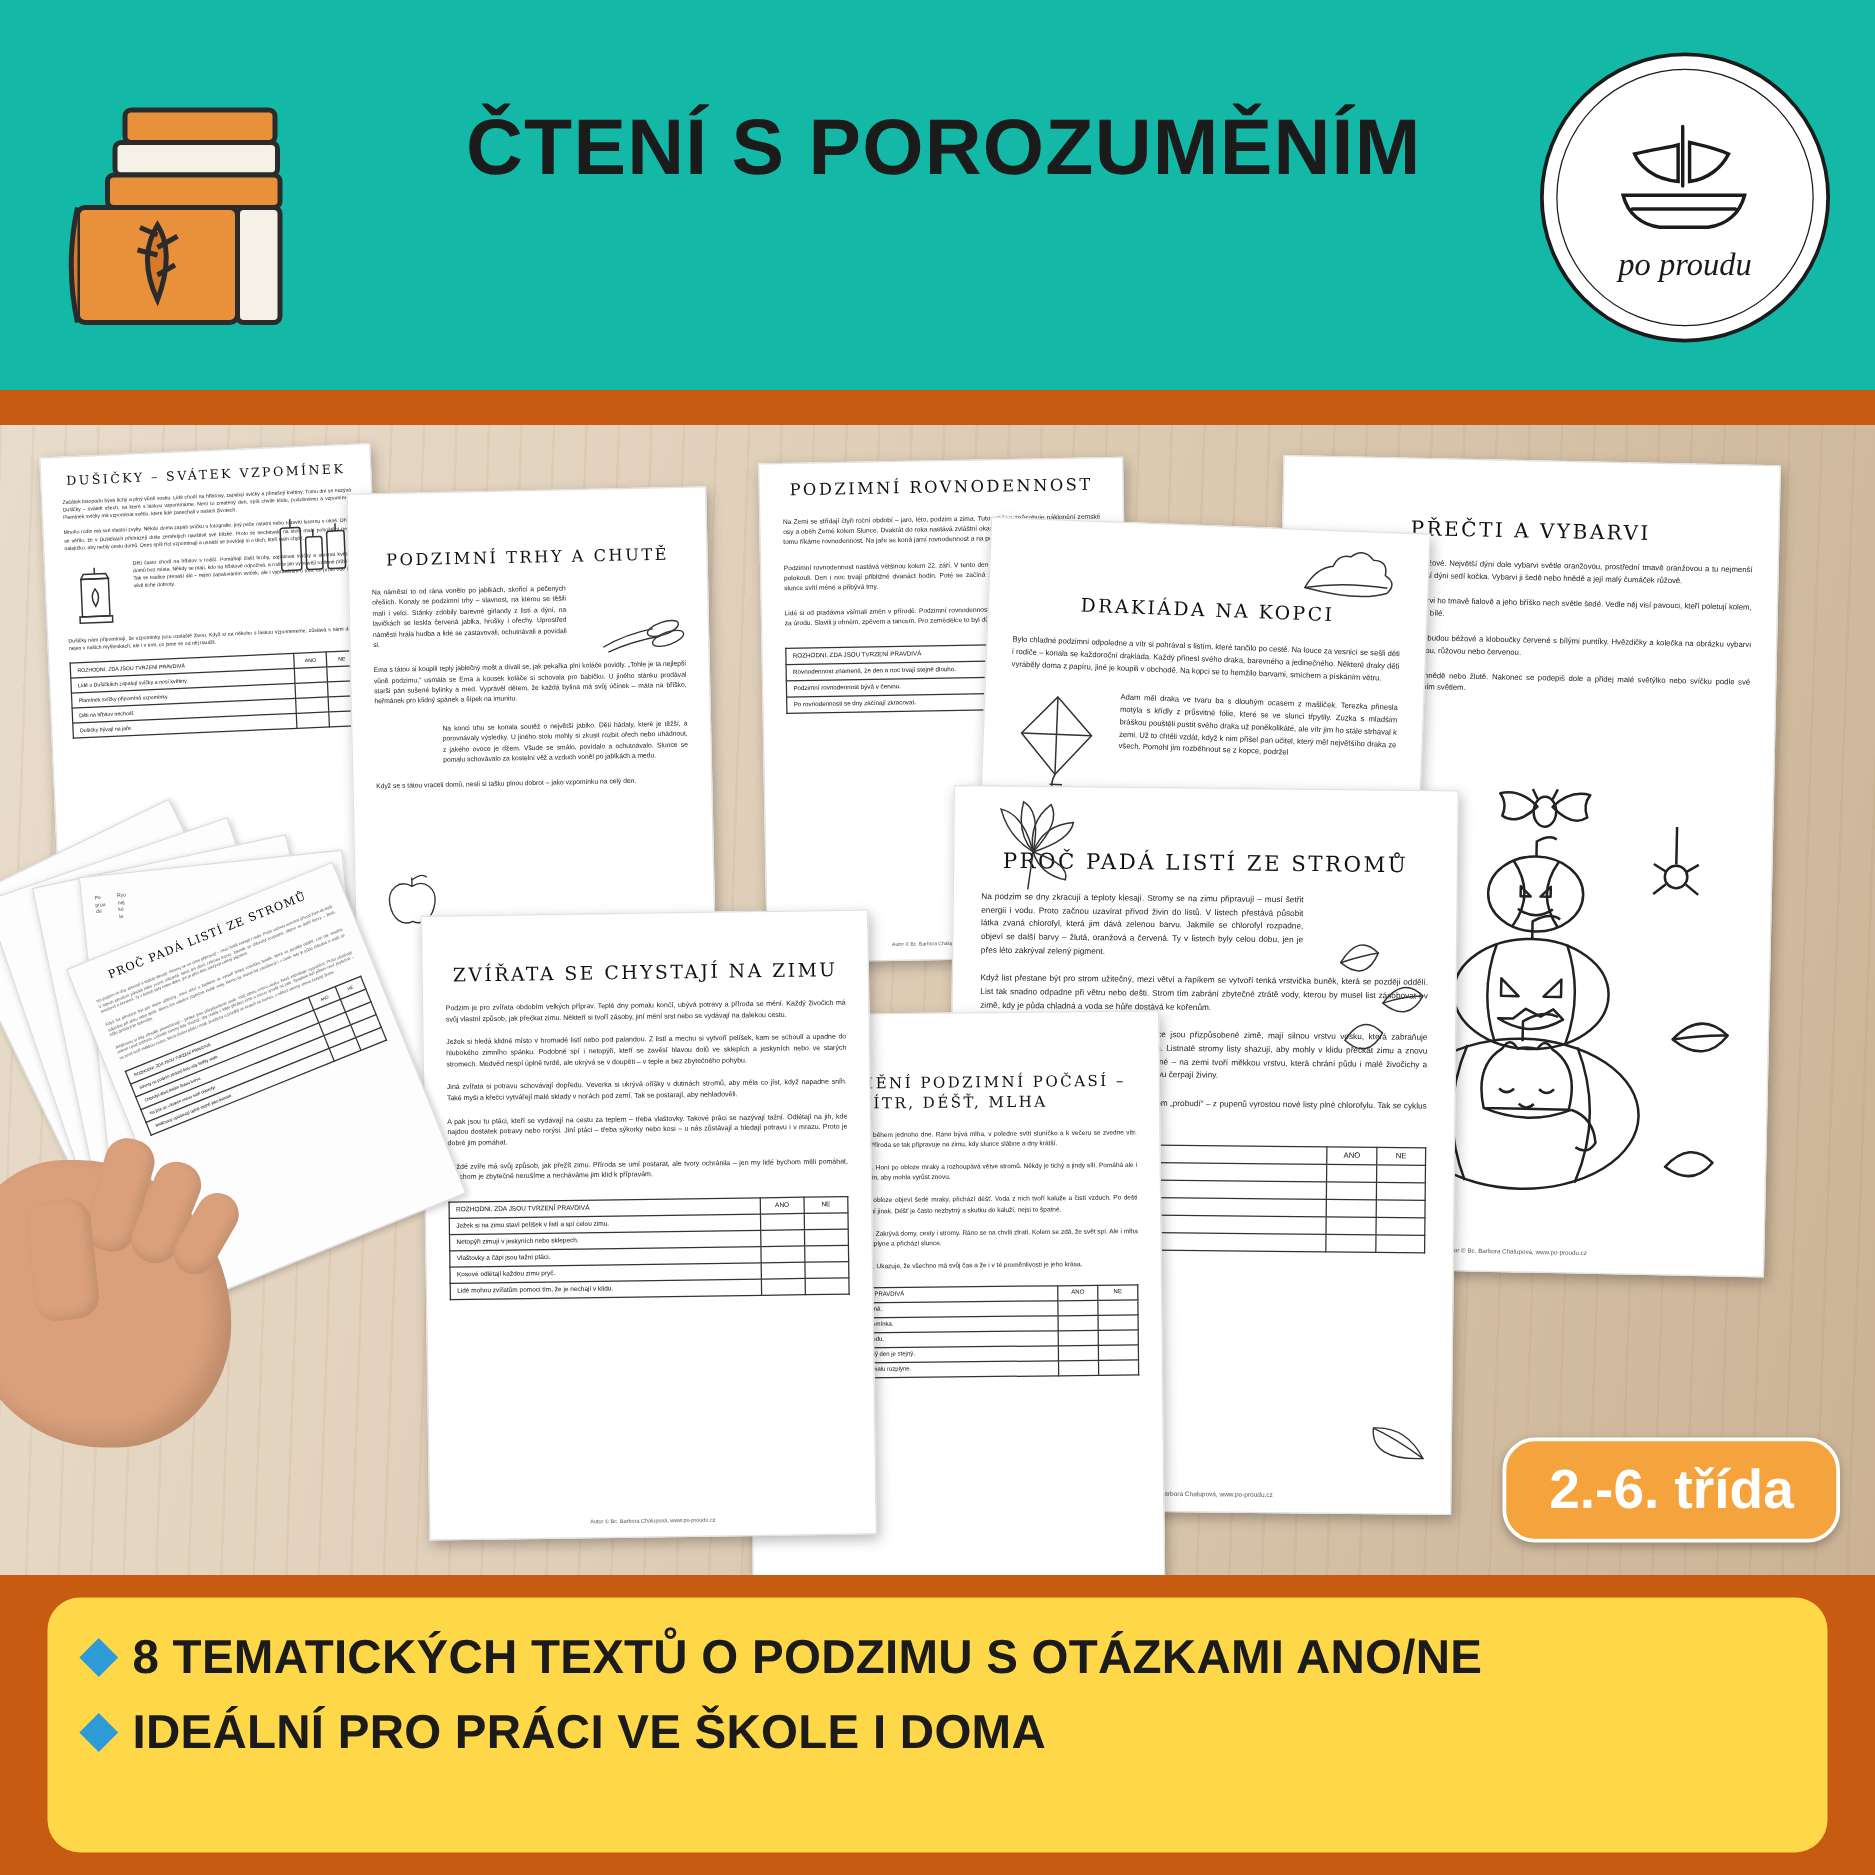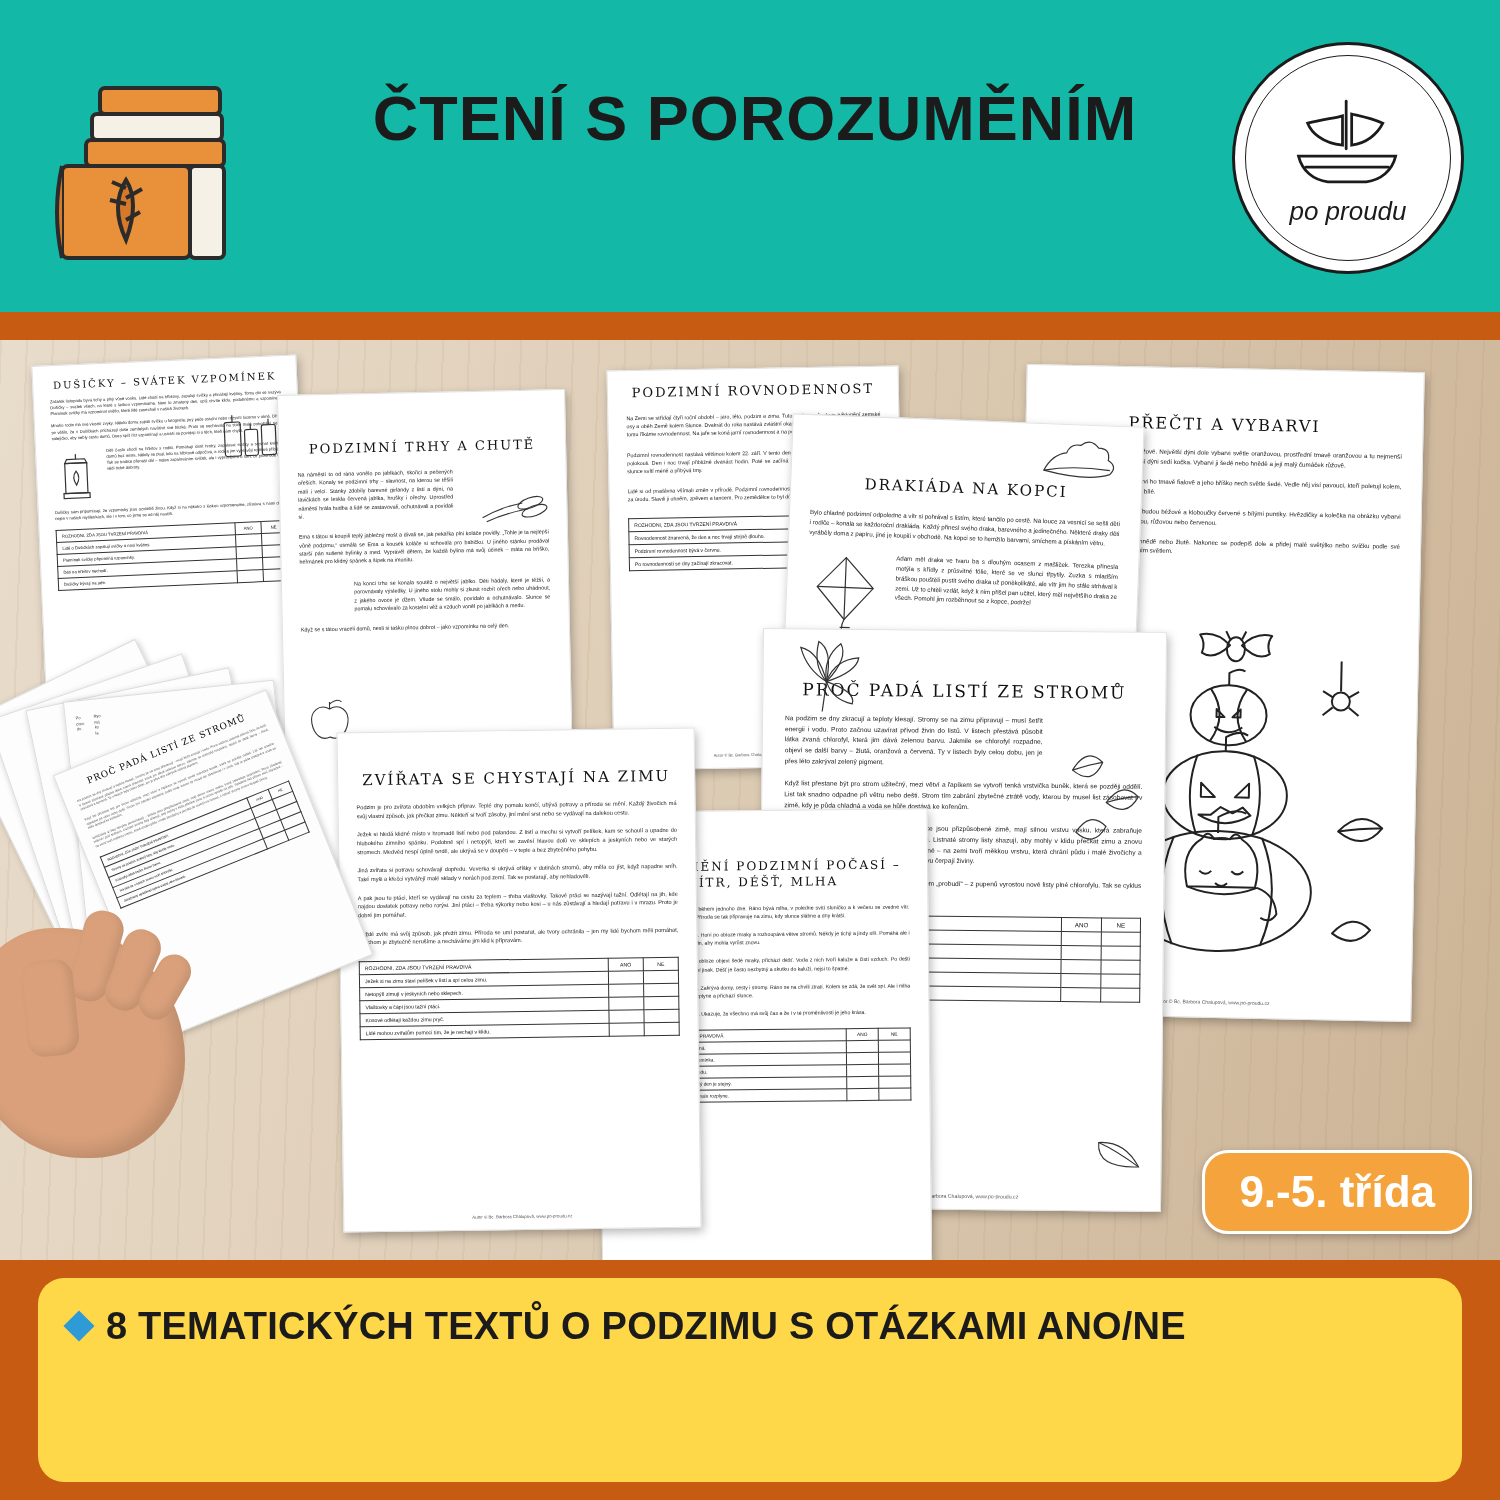--- a/index.html
+++ b/index.html
@@ -37,21 +37,21 @@
     position: absolute; right: 36px; top: 42px; width: 232px; height: 232px;
     border-radius: 50%; background: #ffffff; border: 3px solid #1b1b1b;
     display: flex; flex-direction: column; align-items: center; justify-content: center;
   }
   .logo-inner-ring {
     position: absolute; left: 10px; top: 10px; right: 10px; bottom: 10px;
     border-radius: 50%; border: 1.5px solid #1b1b1b;
   }
   .logo-text {
     position: absolute; bottom: 44px; left: 0; width: 100%; text-align: center;
-    font-family: Liberation Sans, sans-serif; font-style: italic; font-size: 26px; color: #1b1b1b;
+    font-family: Liberation Serif, serif; font-style: italic; font-size: 26px; color: #1b1b1b;
   }
 
   .header-rule {
     position: absolute; left: 0; top: 312px; width: 1500px; height: 28px; background: #c75b12;
   }
 
   
   .middle {
     position: absolute; left: 0; top: 340px; width: 1500px; height: 920px;
     background: linear-gradient(105deg,#e8dccb 0%, #e2d2bd 30%, #d9c7ae 60%, #cbb294 100%);
@@ -612,23 +612,27 @@
         </table>
     </div>
 
     <div class="hand" style="left:-20px; top:268px; width:215px; height:230px;"></div>
     <div class="finger" style="left:86px; top:250px; width:40px; height:92px; transform:rotate(16deg);"></div>
     <div class="finger" style="left:124px; top:268px; width:38px; height:84px; transform:rotate(22deg);"></div>
     <div class="finger" style="left:158px; top:292px; width:34px; height:70px; transform:rotate(30deg);"></div>
     <div class="finger" style="left:34px; top:300px; width:52px; height:96px; transform:rotate(-6deg);"></div>
   </div>
 
-  <div class="badge">9.-5. třída</div>
+  <div class="badge">2.-6. třída</div>
 </div>
 
 <div class="footer">
   <div class="footer-card">
     <div class="f-line">
       <span class="f-diamond" style="background:#2e9bd6;"></span>
       <span class="f-text">8 TEMATICKÝCH TEXTŮ O PODZIMU S OTÁZKAMI ANO/NE</span>
     </div>
+    <div class="f-line">
+      <span class="f-diamond" style="background:#2e9bd6;"></span>
+      <span class="f-text">IDEÁLNÍ PRO PRÁCI VE ŠKOLE I DOMA</span>
+    </div>
   </div>
 </div>
 
 </body></html>

